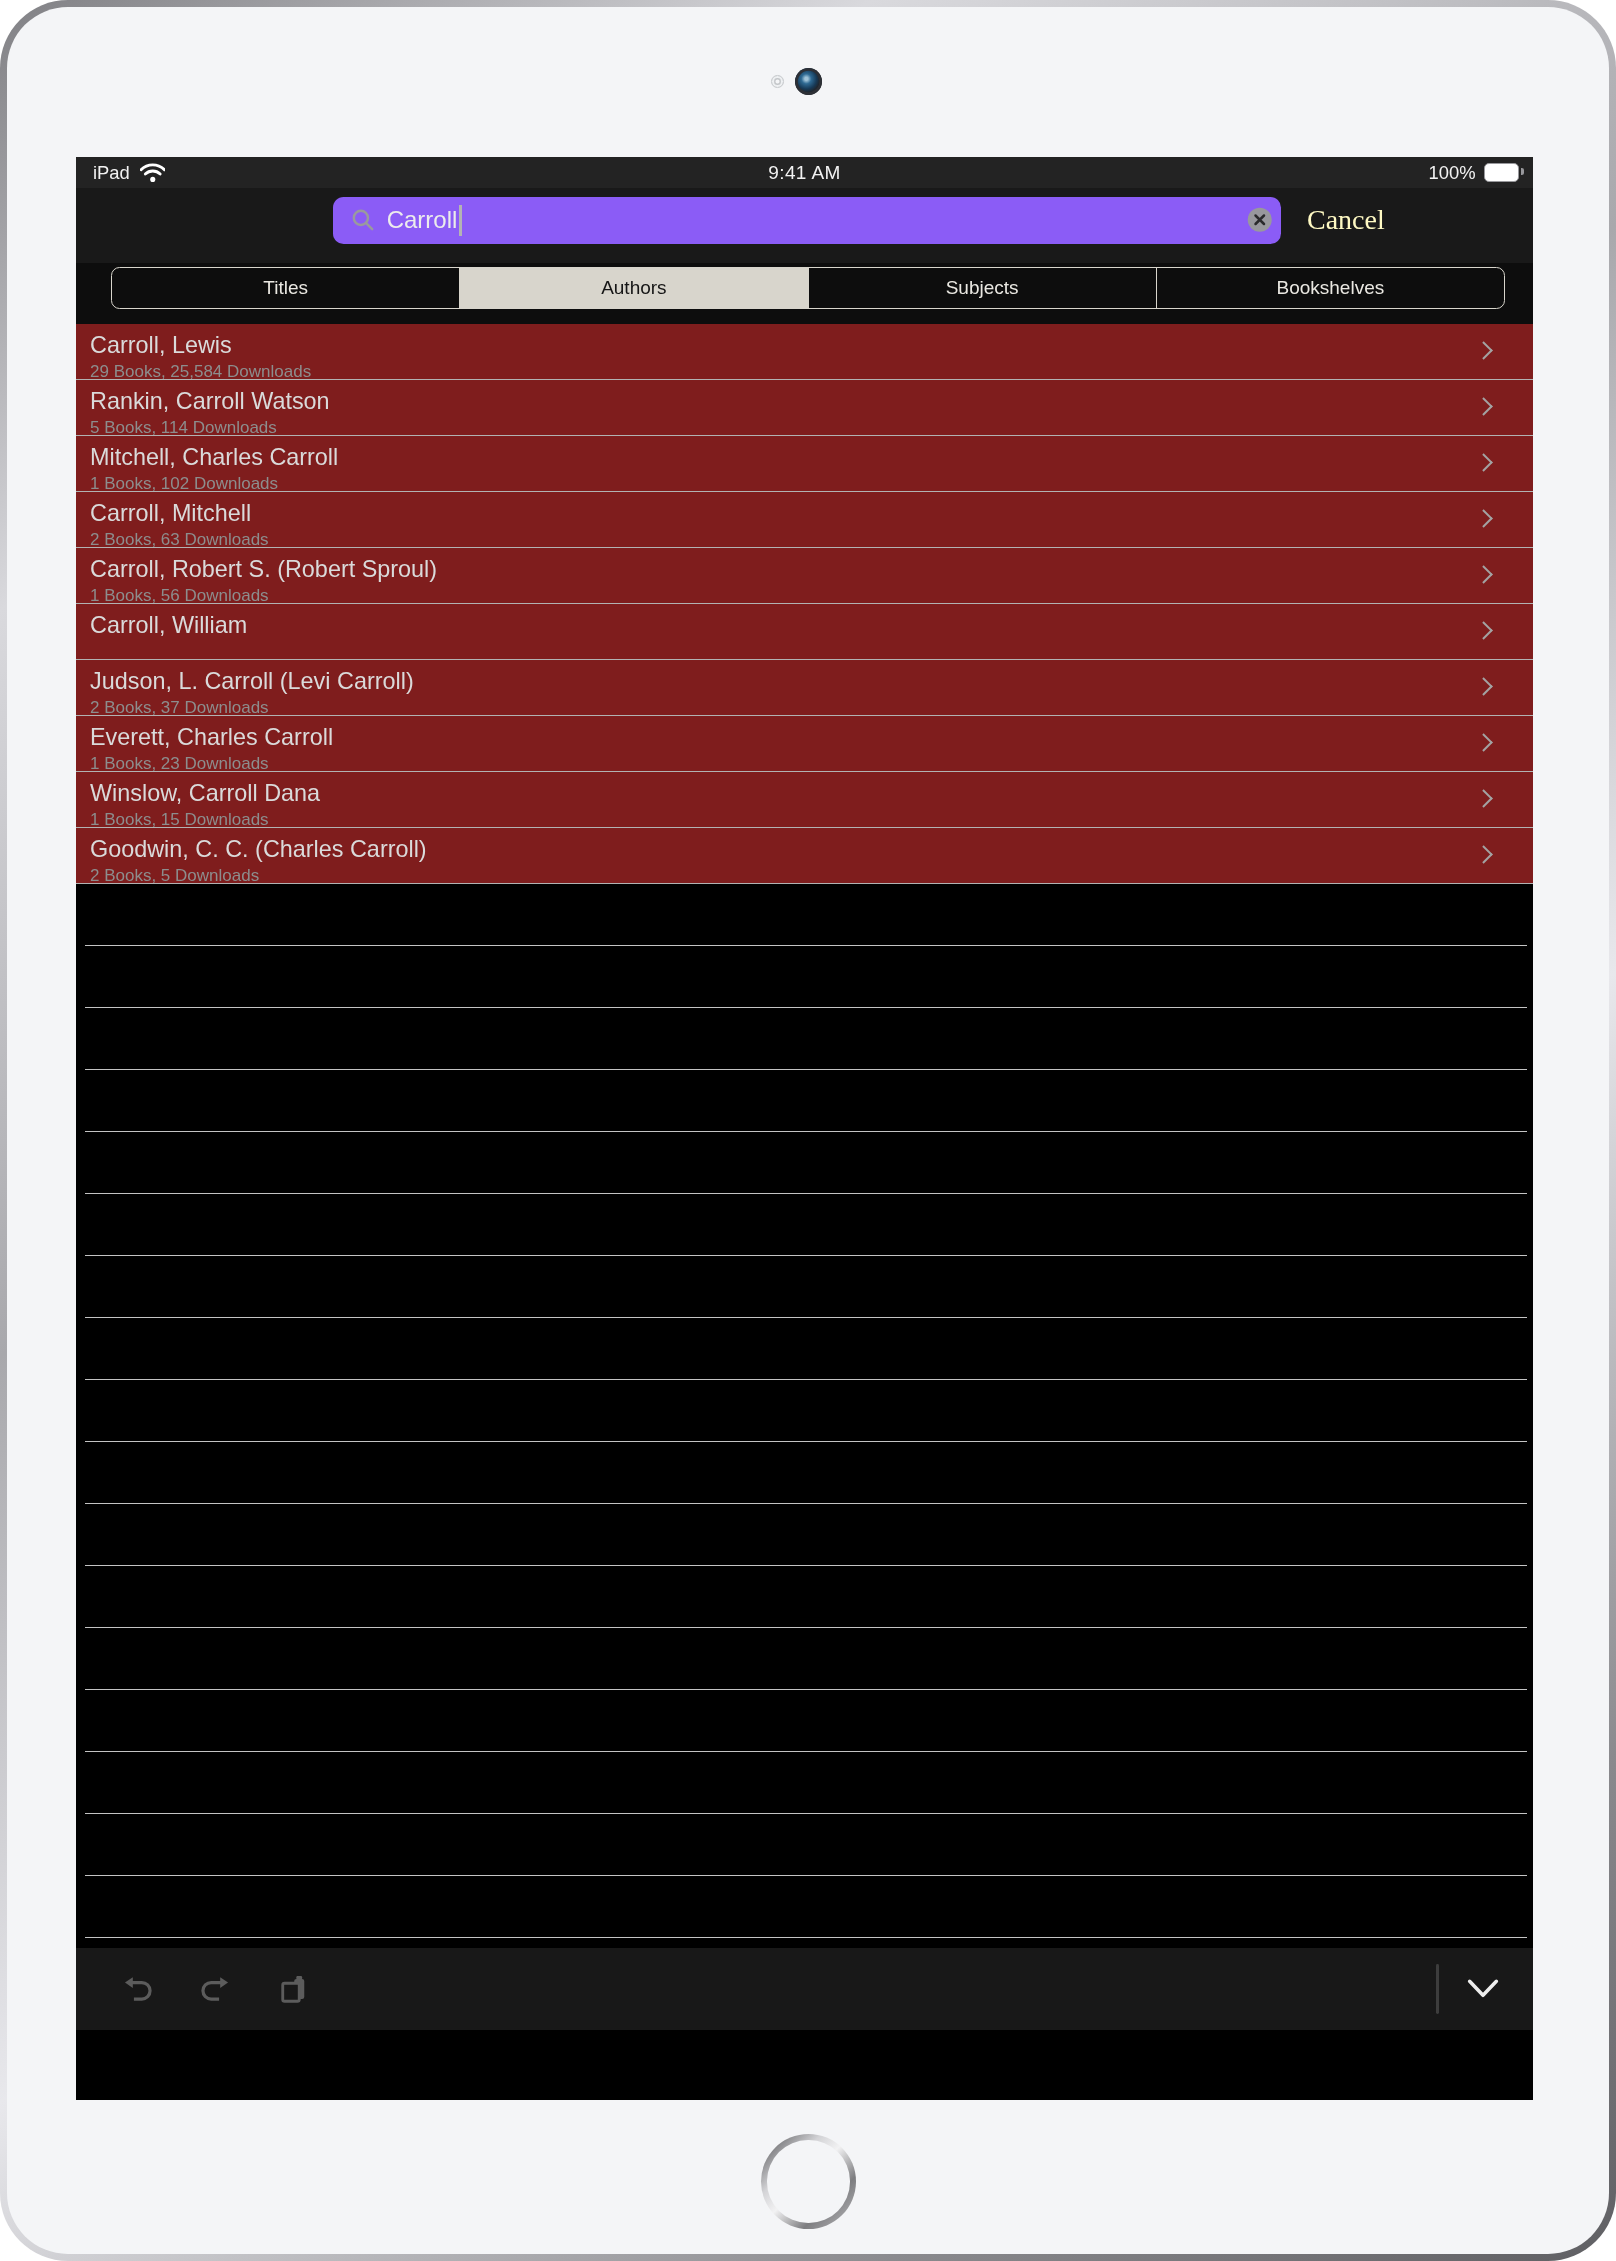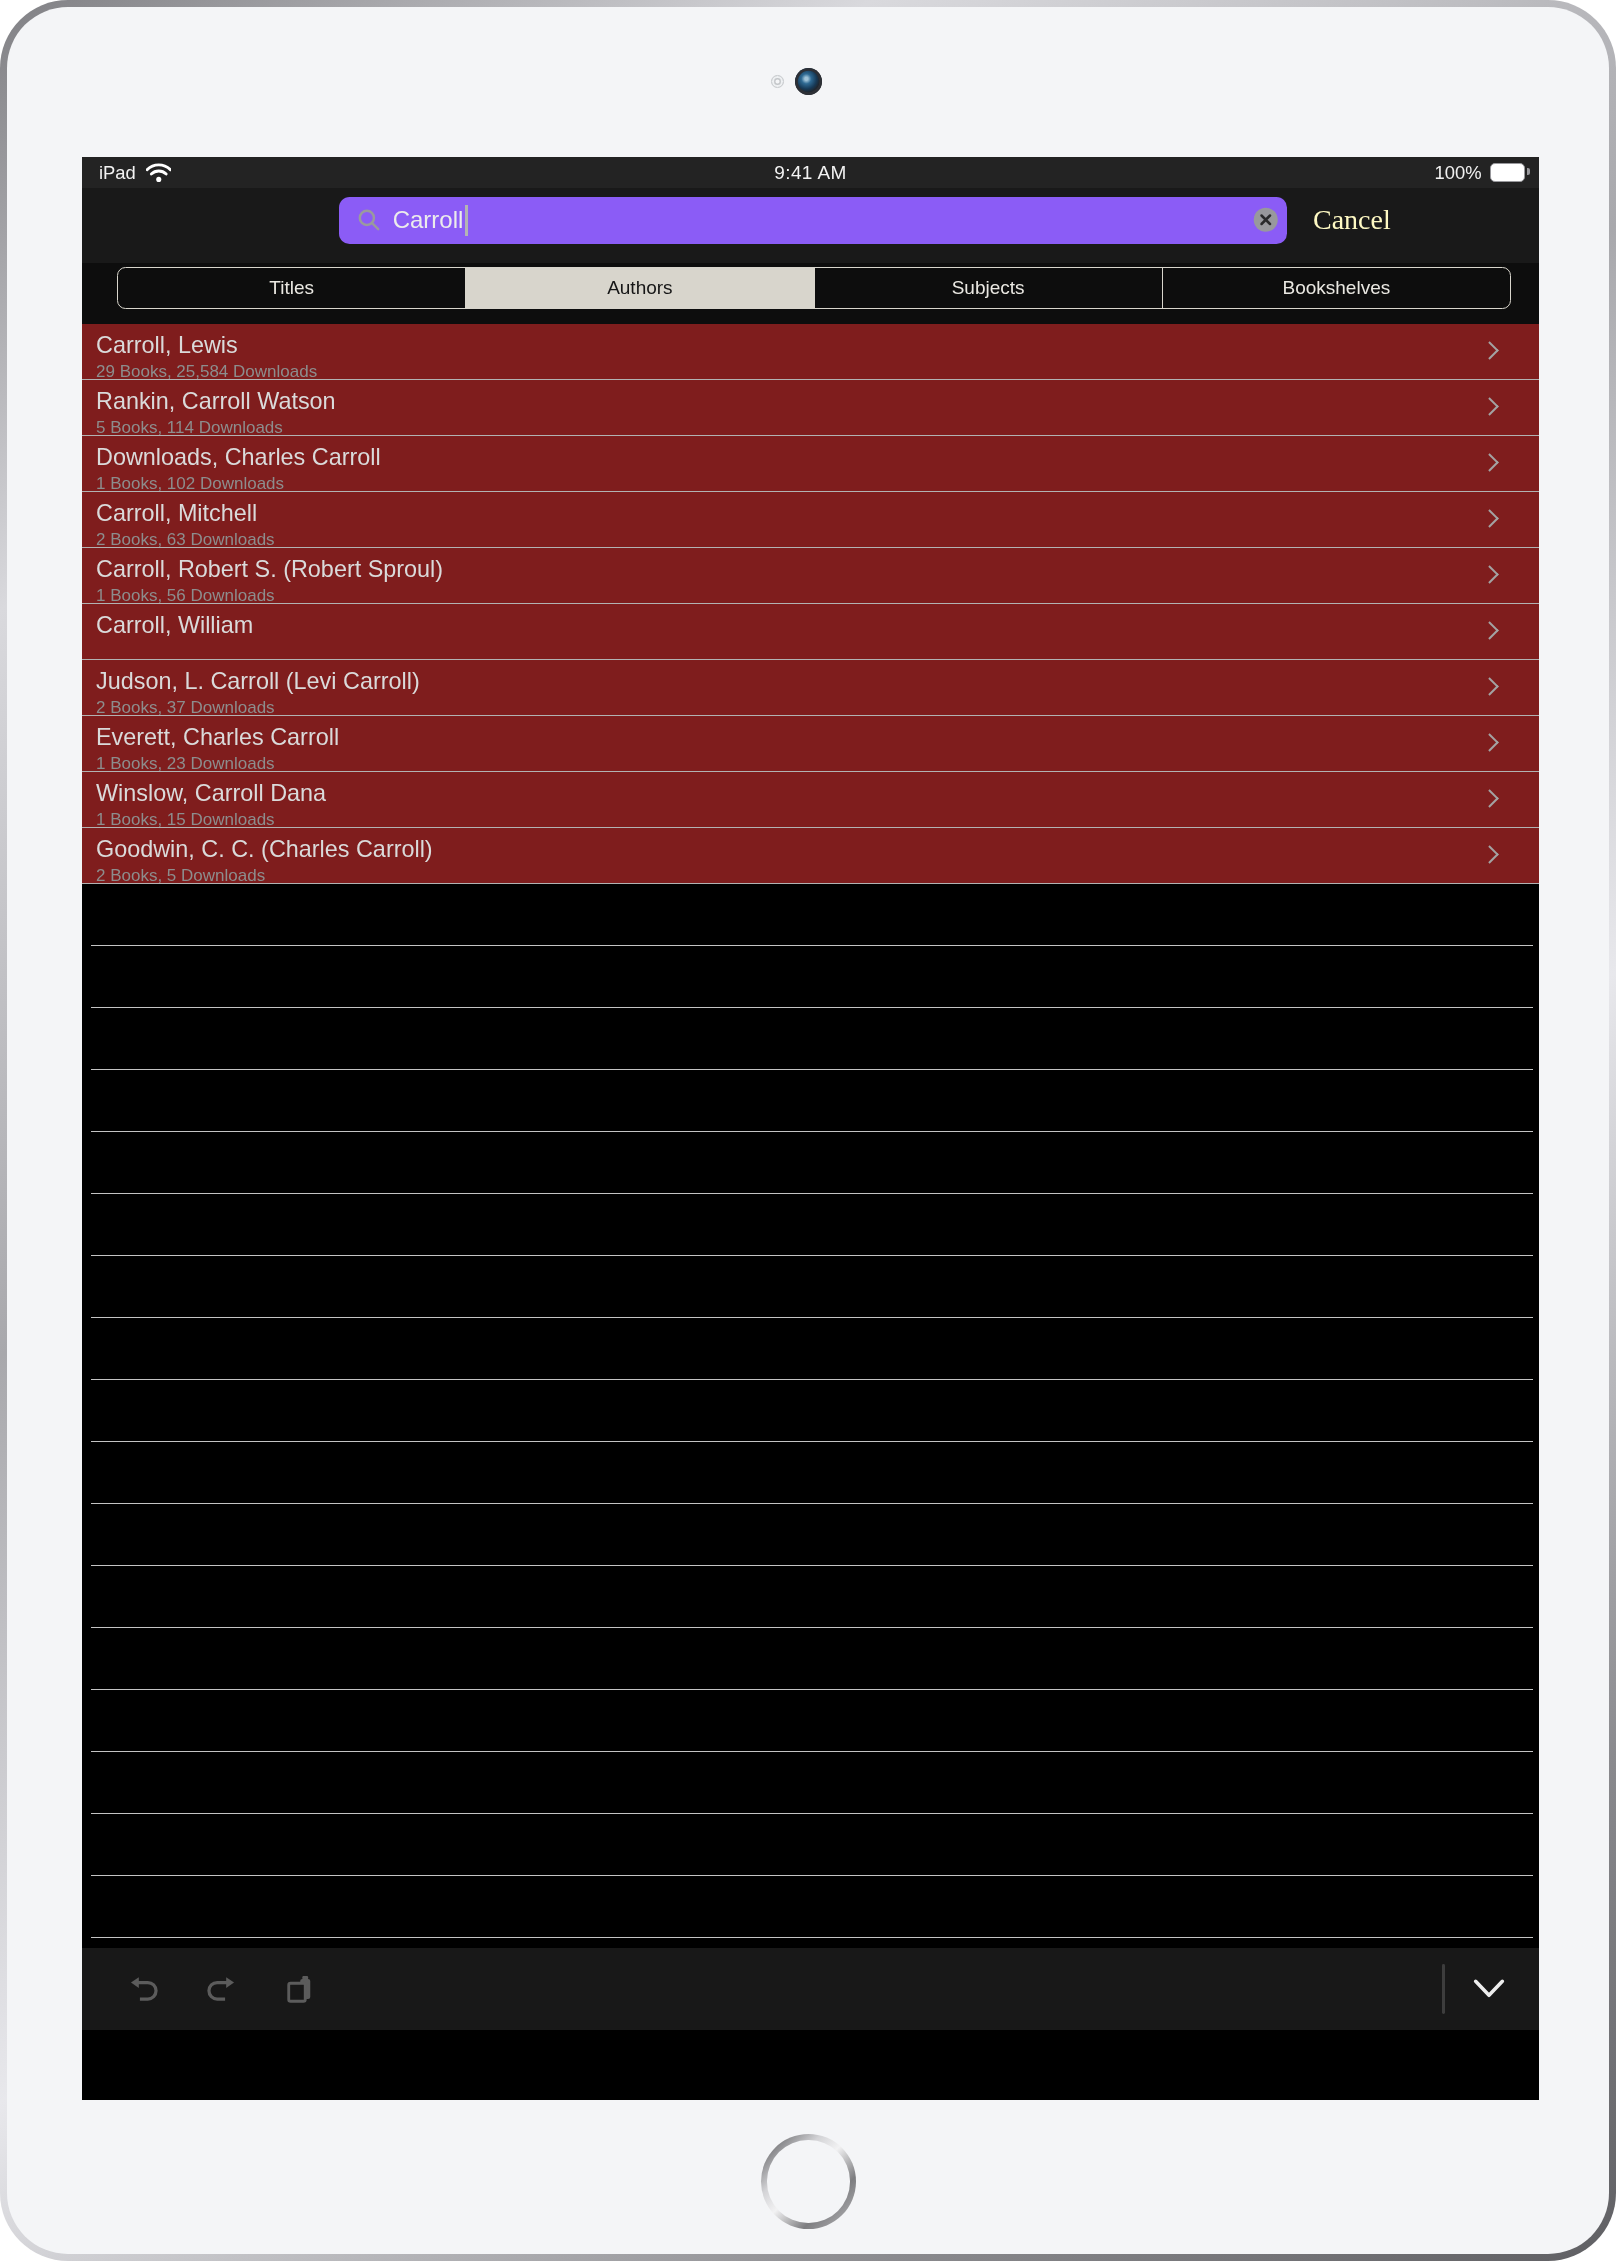--- a/index.html
+++ b/index.html
@@ -12,21 +12,21 @@
     border:1.4px solid #c7cacd;box-shadow:inset 0 0 0 2.1px #eef0f2, inset 0 0 0 3.5px #c3c6c9;}
   .camera{position:absolute;left:795px;top:68px;width:27px;height:27px;border-radius:50%;
     background:radial-gradient(circle at 42% 40%, #9fc3d8 0 7%, #2f6a93 22%, #173a57 45%, #20242a 62%, #383b40 100%);
     box-shadow:inset 0 0 0 2.8px #2d3036;}
   
   .home{position:absolute;left:761px;top:2134px;width:95px;height:95px;border-radius:50%;
     background:linear-gradient(135deg,#47474a 0%,#d3d3d6 32%,#f2f2f3 48%,#7d7d80 72%,#bcbcbf 100%);}
   .home-inner{position:absolute;inset:6.4px;border-radius:50%;background:#f4f5f7;}
 
   
-  .screen{position:absolute;left:82px;top:157px;width:1457px;height:1943px;background:#000;color:#e8e8e8;}
+  .screen{position:absolute;left:76px;top:157px;width:1457px;height:1943px;background:#000;color:#e8e8e8;}
 
   
   .statusbar{height:31px;background:#232323;position:relative;display:flex;align-items:center;font-size:18.4px;color:#f2f2f2;}
   .sb-left{display:flex;align-items:center;gap:10px;padding-left:17px;z-index:1;}
   .sb-time{position:absolute;left:0;right:0;text-align:center;font-weight:normal;font-size:19px;letter-spacing:0.4px;}
   .sb-right{margin-left:auto;display:flex;align-items:center;gap:8.5px;padding-right:14px;z-index:1;}
   .bat{width:33px;height:17px;border:1.4px solid #98989c;border-radius:5px;background:#ffffff;position:relative;}
   .bat::after{content:'';position:absolute;right:-5.7px;top:3.5px;width:2.8px;height:7px;background:#98989c;border-radius:0 2.1px 2.1px 0;}
 
   
@@ -134,21 +134,21 @@
           <div class="chev"></div>
         </div>
 
         <div class="row">
           <div class="row-title">Rankin, Carroll Watson</div>
           <div class="row-sub">5 Books, 114 Downloads</div>
           <div class="chev"></div>
         </div>
 
         <div class="row">
-          <div class="row-title">Downloads, Charles Carroll</div>
+          <div class="row-title">Mitchell, Charles Carroll</div>
           <div class="row-sub">1 Books, 102 Downloads</div>
           <div class="chev"></div>
         </div>
 
         <div class="row">
           <div class="row-title">Carroll, Mitchell</div>
           <div class="row-sub">2 Books, 63 Downloads</div>
           <div class="chev"></div>
         </div>
 

